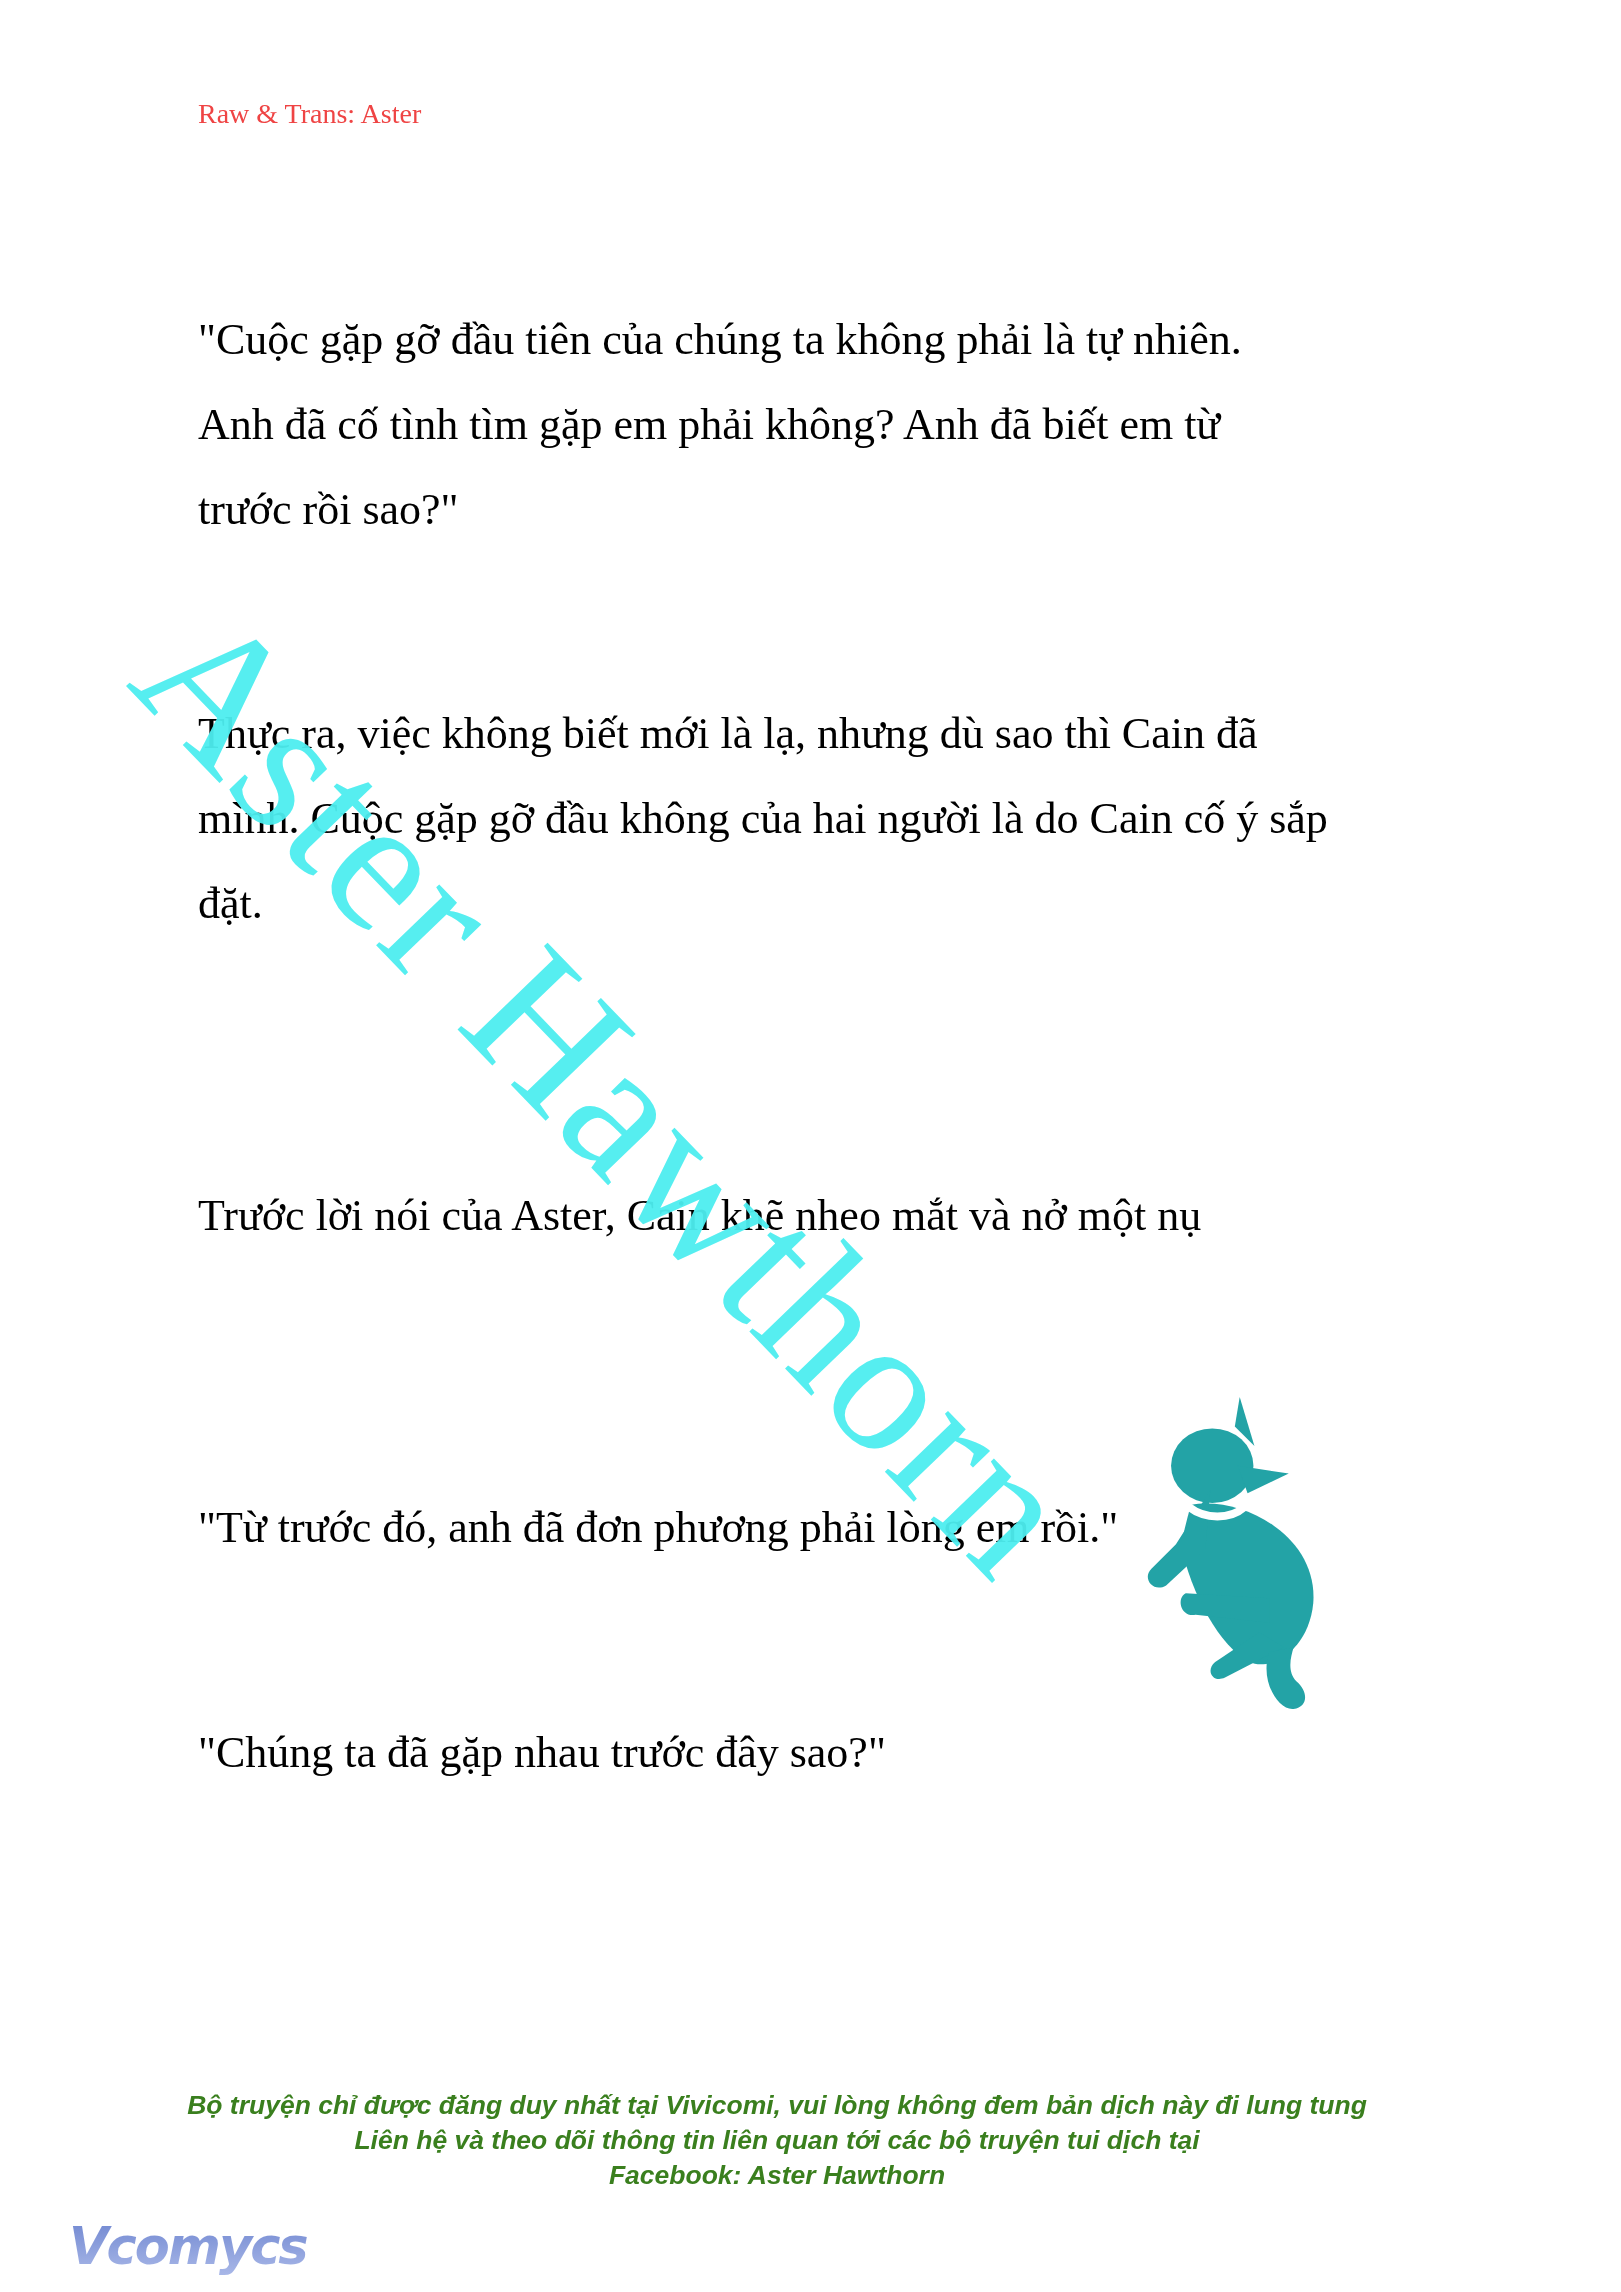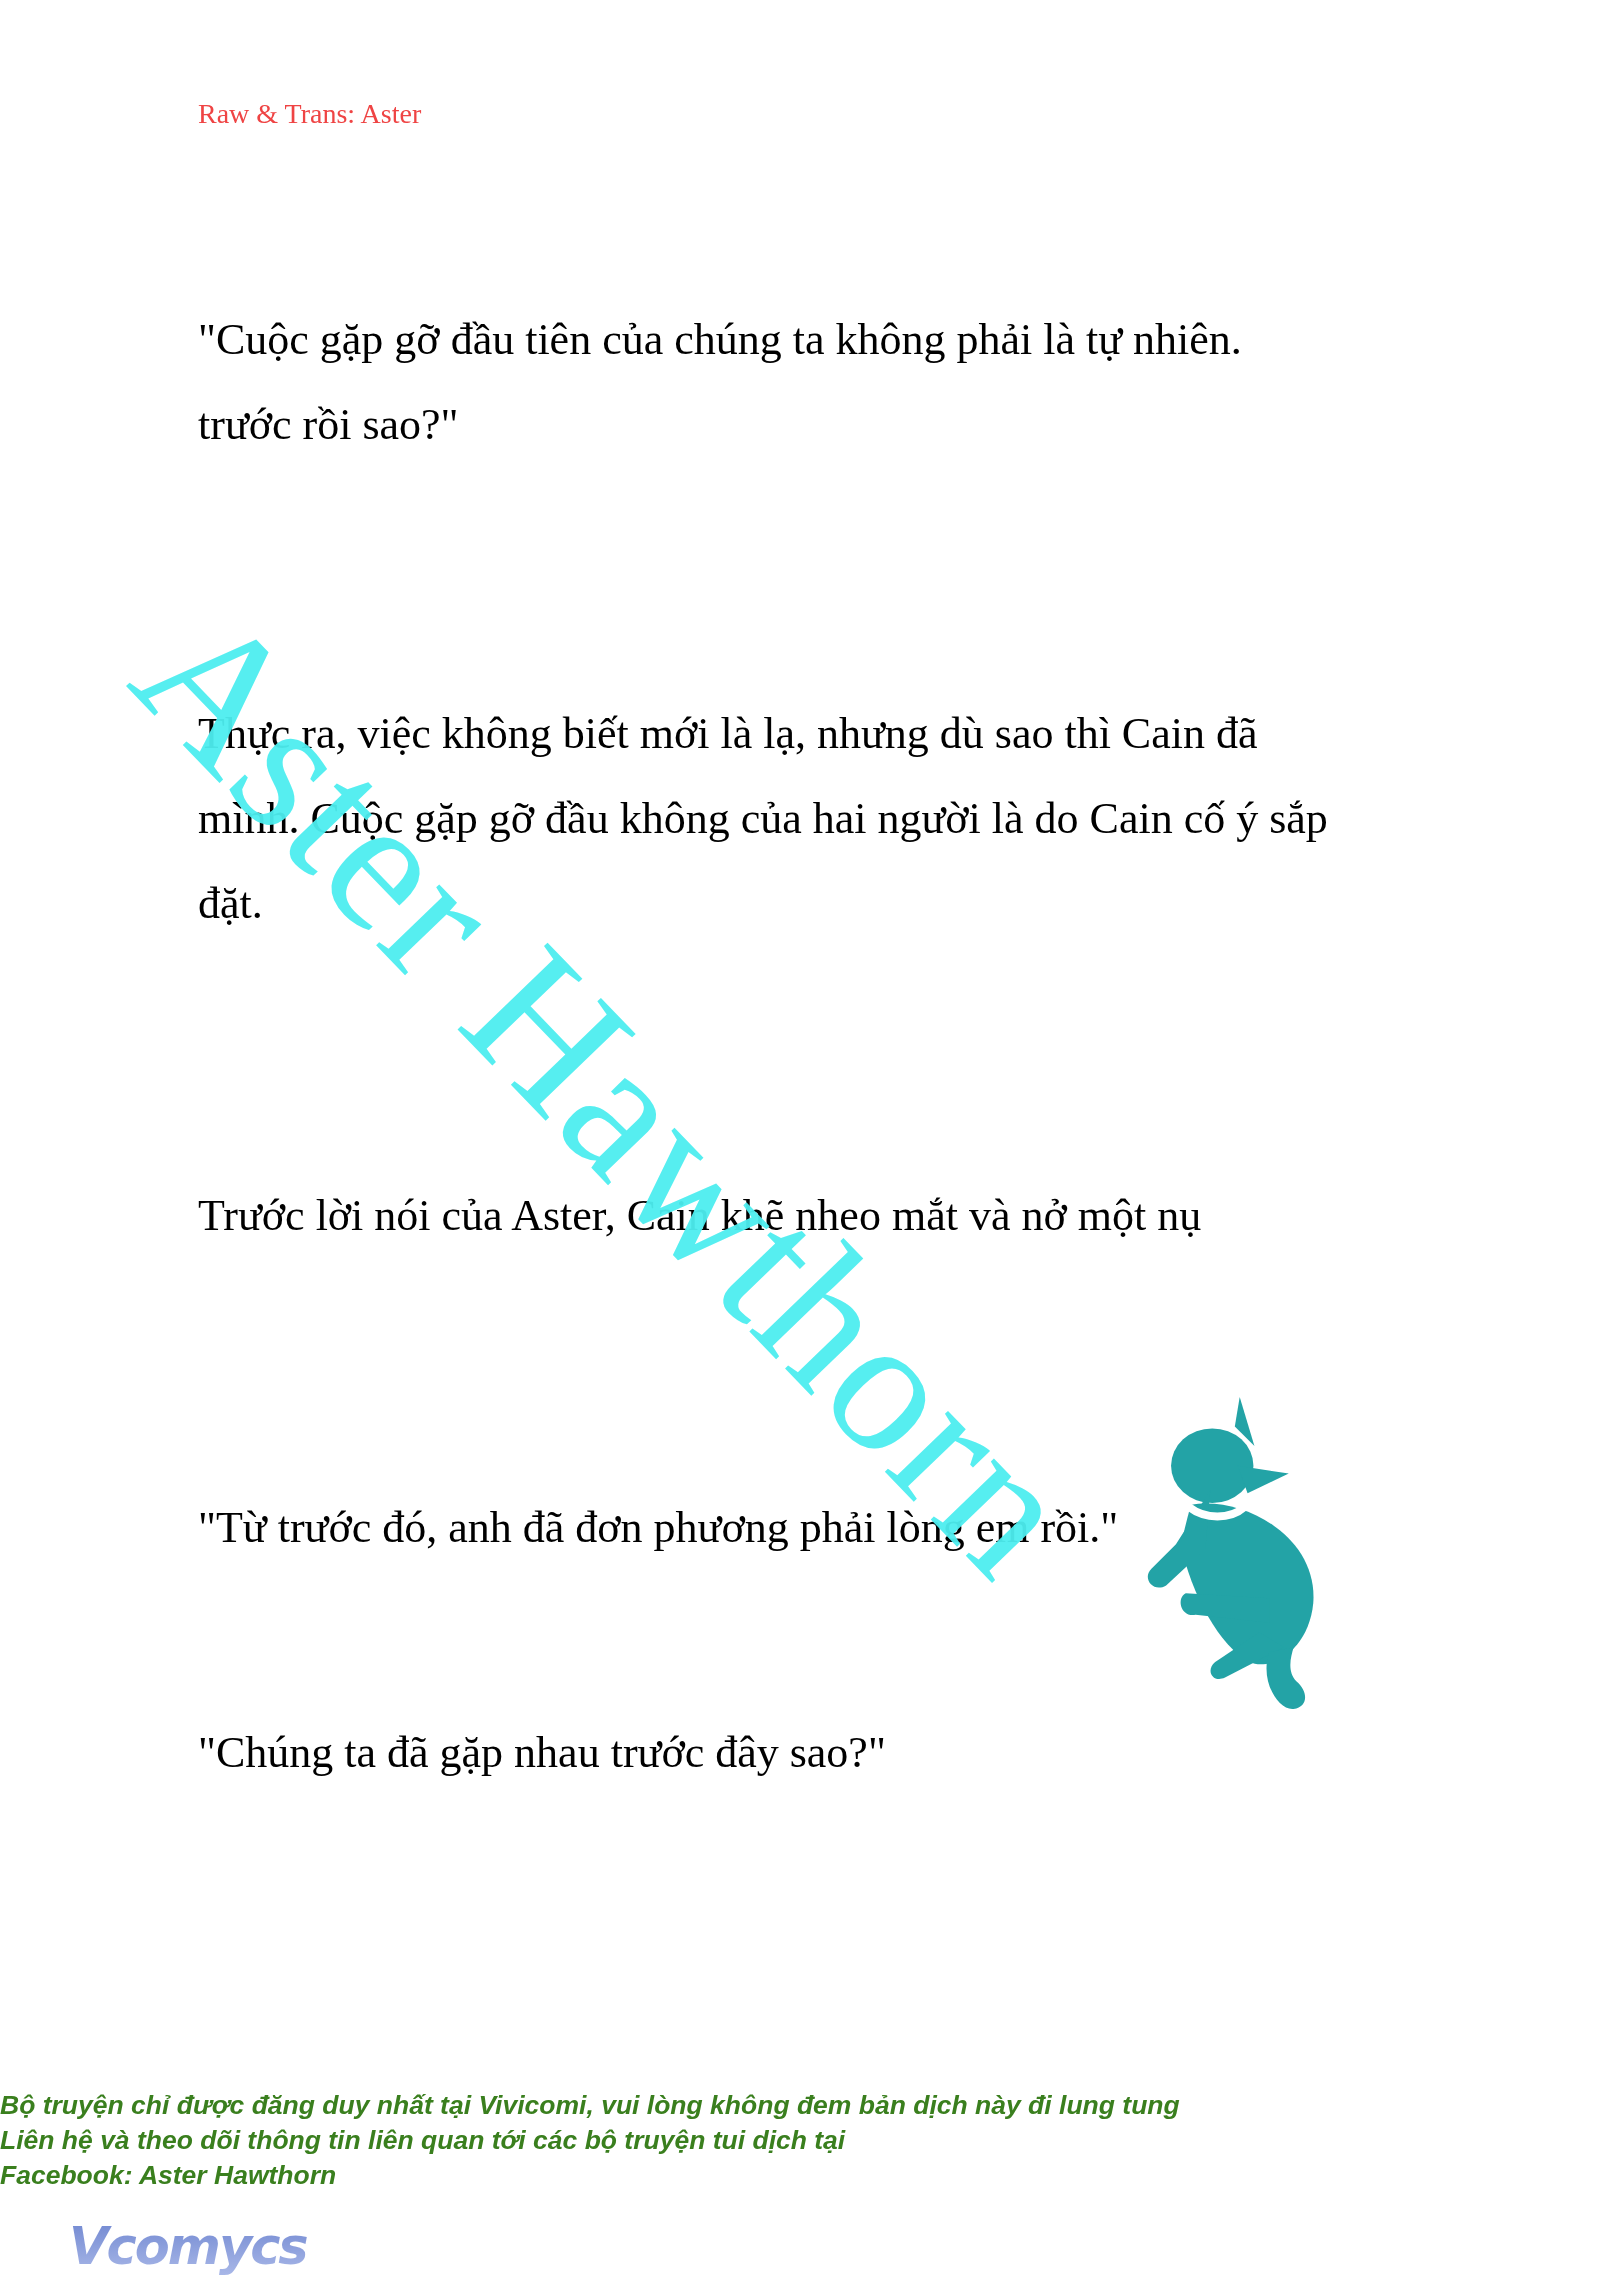--- a/index.html
+++ b/index.html
@@ -20,40 +20,41 @@
     .watermark {
       position: absolute; left: 118px; top: 965px;
       font-family: "Liberation Serif", serif; font-size: 191px; color: #4deef0;
       transform: rotate(46deg); transform-origin: 0 0;
       white-space: nowrap; opacity: 0.95; letter-spacing: 2px;
       pointer-events: none;
     }
     .cat { position: absolute; left: 1122px; top: 1397px; width: 206px; height: 314px; }
     .footer {
       position: absolute; left: 0; width: 1554px; top: 2088px;
-      text-align: left;
+      text-align: center;
       font-family: "Liberation Sans", sans-serif; font-weight: bold; font-style: italic;
       font-size: 26.5px; color: #3a7f1e; line-height: 35px;
     }
     .footer span { display: block; }
     .logo {
       position: absolute; left: 29px; top: 2217px;
       font-family: "DejaVu Sans", sans-serif; font-weight: bold; font-style: italic;
       font-size: 51px; letter-spacing: -2px; color: #8a9ed8;
       background: linear-gradient(180deg, #6f86d0 0%, #a9b8e8 100%);
       -webkit-background-clip: text; background-clip: text; margin-left: 40px; -webkit-text-fill-color: transparent;
     }
   </style>
 </head>
 <body>
 
 <div class="header">Raw &amp; Trans: Aster</div>
 
 <div class="para" style="top:297px;">
   <span>"Cuộc gặp gỡ đầu tiên của chúng ta không phải là tự nhiên.</span>
+  <span>Anh đã cố tình tìm gặp em phải không? Anh đã biết em từ</span>
   <span>trước rồi sao?"</span>
 </div>
 
 <div class="para" style="top:691px;">
   <span>Thực ra, việc không biết mới là lạ, nhưng dù sao thì Cain đã</span>
   <span>mình. Cuộc gặp gỡ đầu không của hai người là do Cain cố ý sắp</span>
   <span>đặt.</span>
 </div>
 
 <div class="para" style="top:1173px;">

